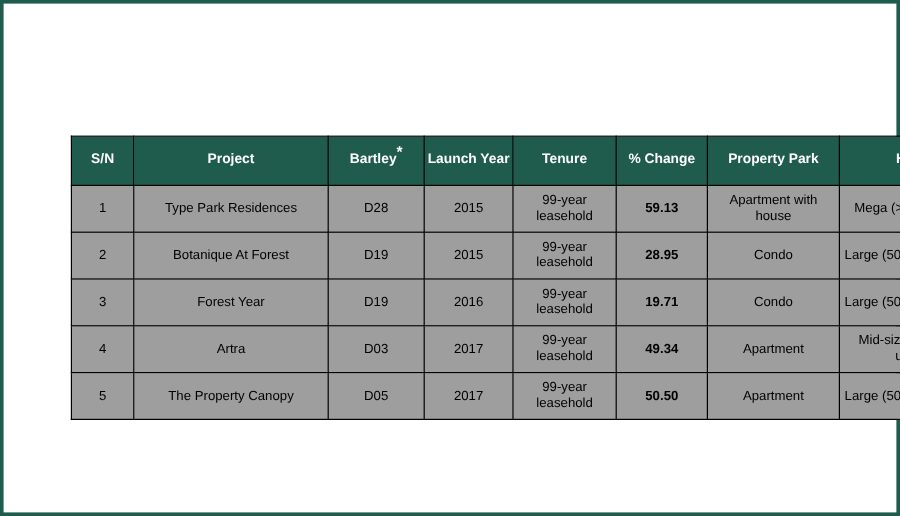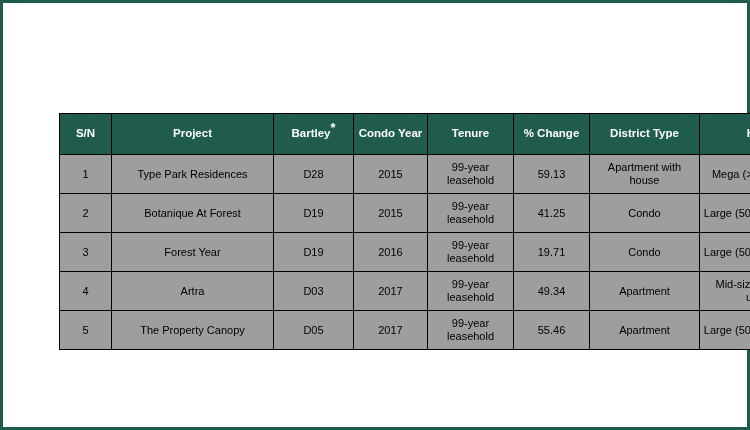--- a/index.html
+++ b/index.html
@@ -58,21 +58,21 @@
   .col-sn { width: 52px; }
   .col-project { width: 162px; }
   .col-district { width: 80px; }
   .col-launch { width: 74px; }
   .col-tenure { width: 86px; }
   .col-change { width: 76px; }
   .col-type { width: 110px; }
   .col-size { width: 120px; }
 
   .cell-strong {
-    font-weight: normal;
+    font-weight: bold;
     margin-top: 35px;
   }
   .asterisk {
     font-size: 13px;
     vertical-align: super;
     line-height: 0;
   }
   .tenure-cell {
     font-size: 10.5px;
     line-height: 1.2;
@@ -92,45 +92,45 @@
         <col class="col-tenure">
         <col class="col-change">
         <col class="col-type">
         <col class="col-size">
       </colgroup>
       <thead>
         <tr>
           <th><span>S/N</span></th>
           <th><span>Project</span></th>
           <th><span>Bartley</span><span class="asterisk">*</span></th>
-          <th><span>Condo Year</span></th>
+          <th><span>Launch Year</span></th>
           <th><span>Tenure</span></th>
           <th><span>% Change</span></th>
-          <th><span>District Type</span></th>
+          <th><span>Property Park</span></th>
           <th><span>High</span></th>
         </tr>
       </thead>
       <tbody>
         <tr>
           <td>1</td>
           <td>Type Park Residences</td>
           <td>D28</td>
           <td>2015</td>
           <td class="tenure-cell">99-year leasehold</td>
           <td class="cell-strong">59.13</td>
           <td>Apartment with house</td>
           <td>Mega (&gt;1000 units)</td>
         </tr>
         <tr>
           <td>2</td>
           <td>Botanique At Forest</td>
           <td>D19</td>
           <td>2015</td>
           <td class="tenure-cell">99-year leasehold</td>
-          <td class="cell-strong">41.25</td>
+          <td class="cell-strong">28.95</td>
           <td>Condo</td>
           <td>Large (501-1000 units)</td>
         </tr>
         <tr>
           <td>3</td>
           <td>Forest Year</td>
           <td>D19</td>
           <td>2016</td>
           <td class="tenure-cell">99-year leasehold</td>
           <td class="cell-strong">19.71</td>
@@ -146,20 +146,20 @@
           <td class="cell-strong">49.34</td>
           <td>Apartment</td>
           <td>Mid-size (201-500 units)</td>
         </tr>
         <tr>
           <td>5</td>
           <td>The Property Canopy</td>
           <td>D05</td>
           <td>2017</td>
           <td class="tenure-cell">99-year leasehold</td>
-          <td class="cell-strong">55.46</td>
+          <td class="cell-strong">50.50</td>
           <td>Apartment</td>
           <td>Large (501-1000 units)</td>
         </tr>
       </tbody>
     </table>
   </div>
 </div>
 
 </body></html>

